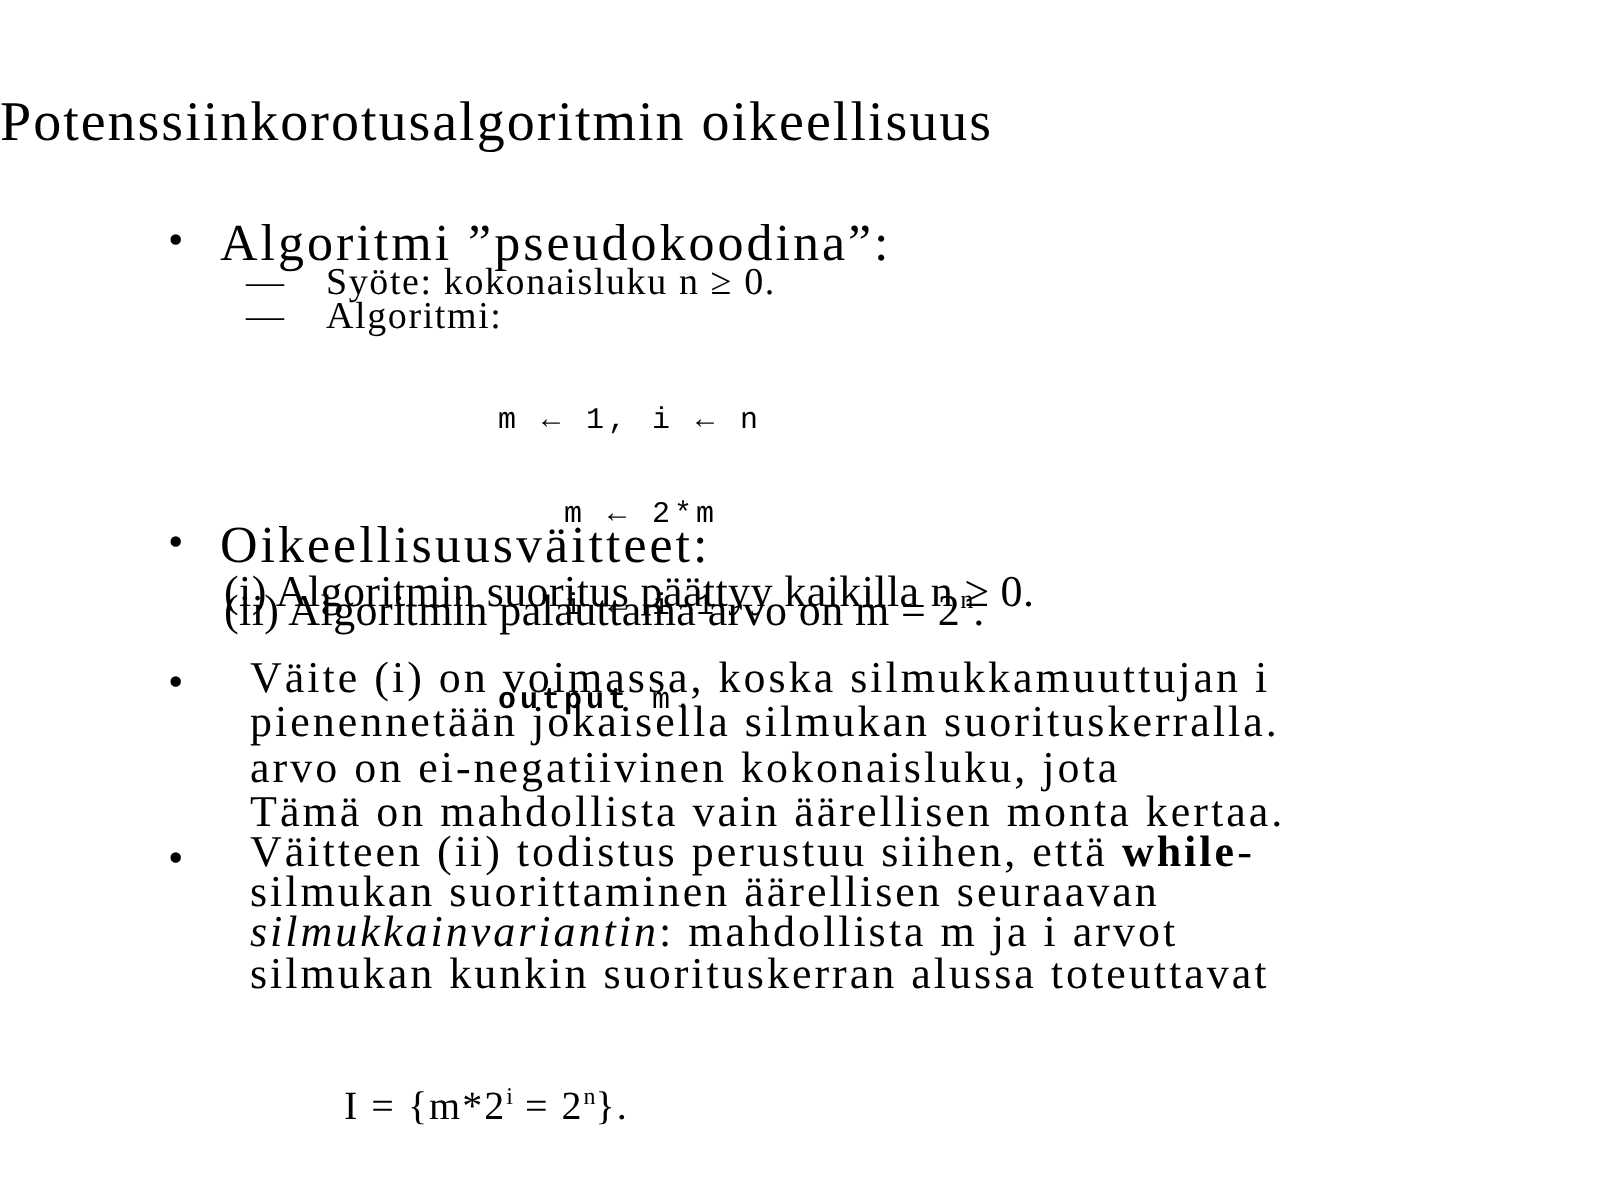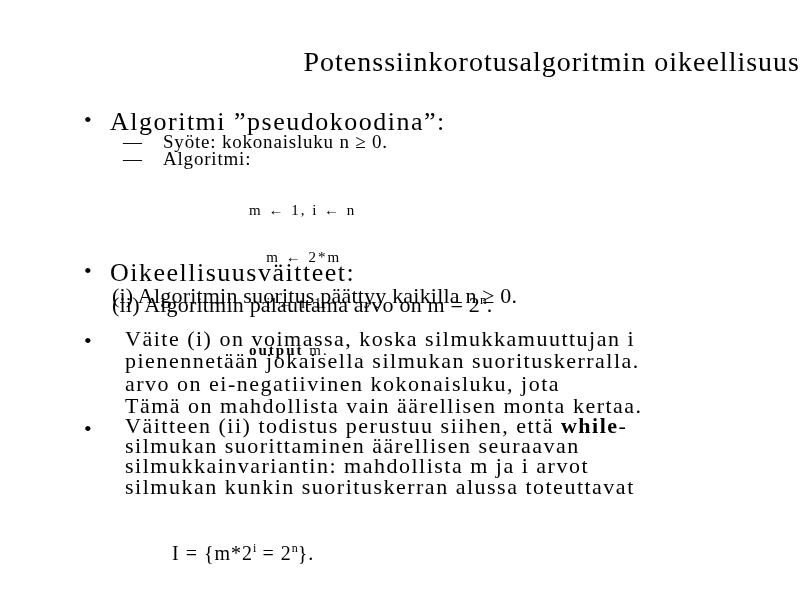--- a/index.html
+++ b/index.html
@@ -3,52 +3,52 @@
 <meta charset="utf-8">
 <style>
   html,body{margin:0;padding:0}
   body{
     width:800px;height:600px;
     background:#ffffff;color:#000000;
     font-family:"Liberation Serif","DejaVu Serif",serif;
     position:relative;overflow:hidden;
   }
   .abs{position:absolute;white-space:nowrap}
-  .title{top:46px;left:0;width:800px;text-align:right;font-size:28px;letter-spacing:1px}
+  .title{top:46px;left:0;width:800px;text-align:left;font-size:28px;letter-spacing:1px}
 
   .m1{left:84px;font-size:22px}
   .t1{left:110px;font-size:26px;letter-spacing:1.5px}
   .r-b1{top:107px}
   .r-b2{top:258px}
   .r-b3{top:328px}
   .r-b4{top:416px}
 
   .sub-dash{left:123px;font-size:19px}
   .sub-text{left:163px;font-size:19px;letter-spacing:0.8px}
   .r-sub1{top:131px}
   .r-sub2{top:148px}
 
   .code{
     top:172px;left:249px;
-    font-family:Liberation Serif, serif;
+    font-family:Liberation Mono, monospace;
     font-size:15px;line-height:15.5px;letter-spacing:2px;
     white-space:pre;
   }
   .kw{font-weight:bold}
 
   .claim{left:112px;font-size:22px;letter-spacing:0.2px}
   .r-ci{top:283px}
   .r-cii{top:292px}
 
   .para{font-size:22px;letter-spacing:1.5px;left:125px}
   .b3{line-height:22.4px}
   .b4{line-height:20.2px}
   .para div{white-space:nowrap}
 
-  .italic{}
+  .italic{font-style:italic}
   .bold{font-weight:bold}
   .sup{font-size:0.6em;vertical-align:super;letter-spacing:0}
 
   .formula{top:541px;left:172px;font-size:20px;letter-spacing:1px}
 </style>
 </head>
 <body>
 
 <div>
 

